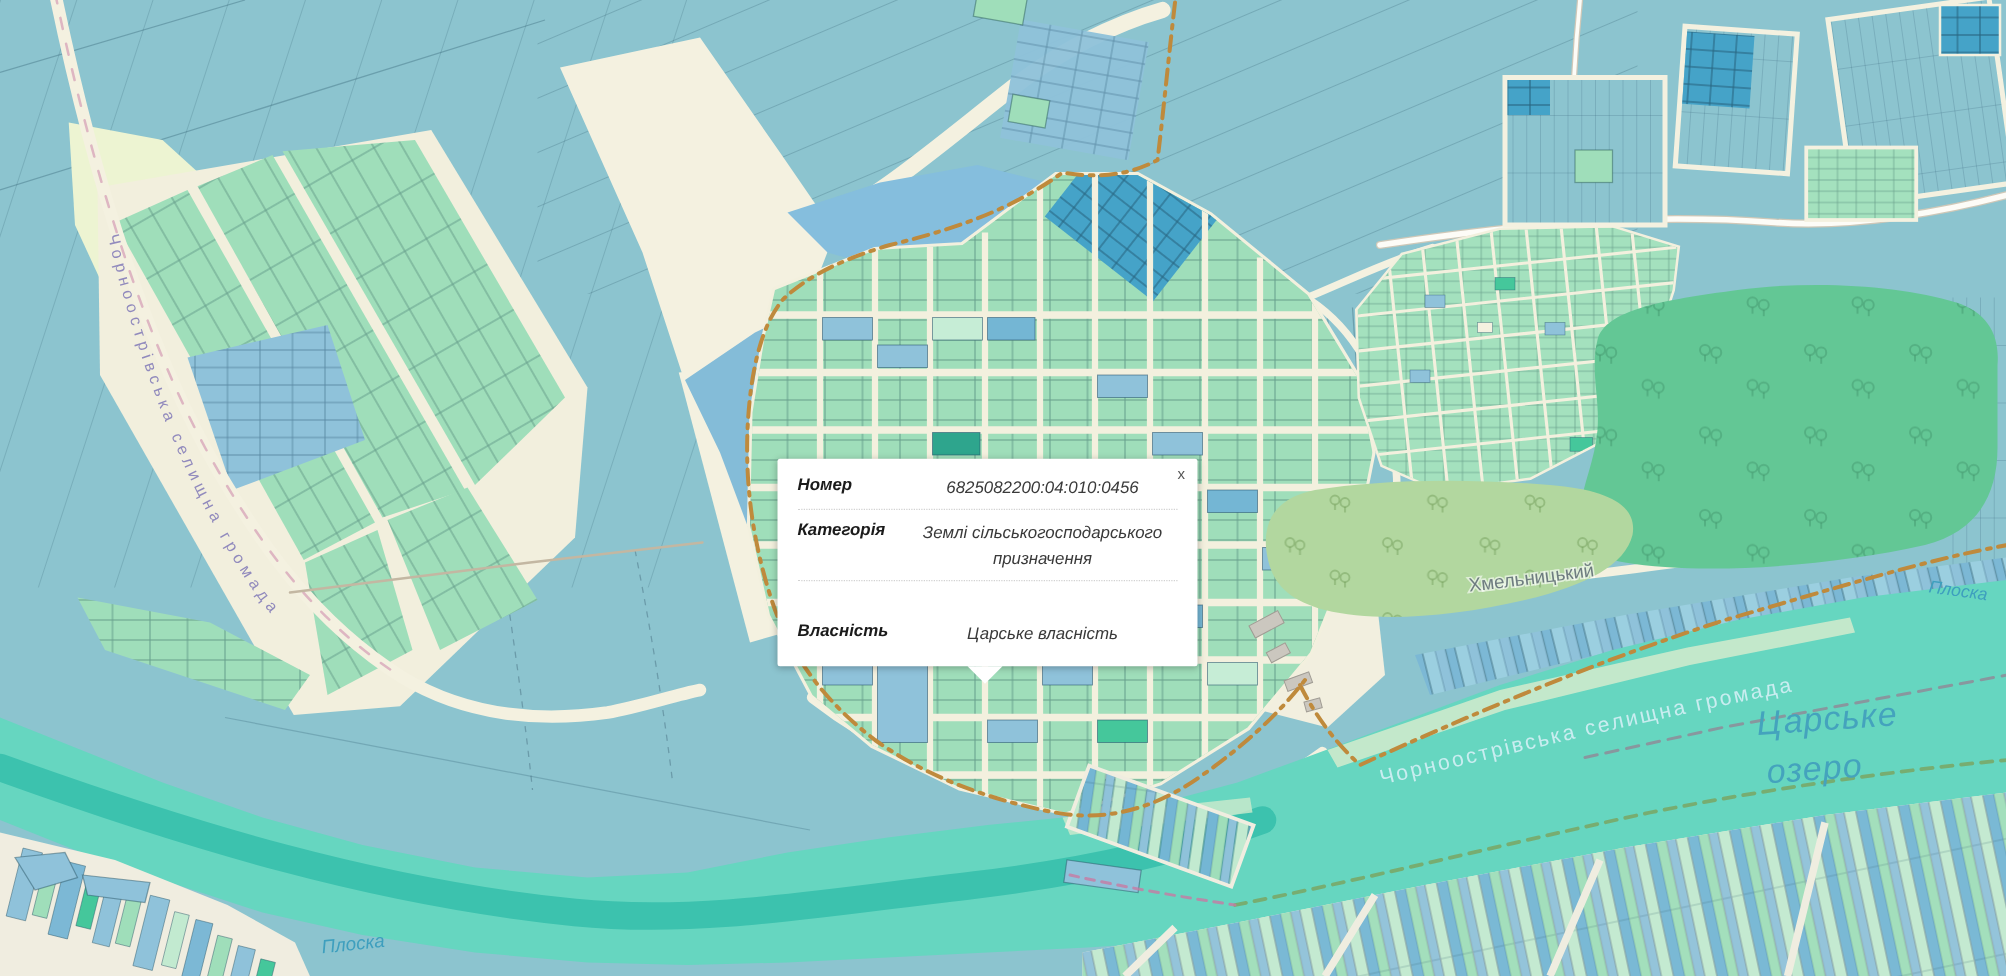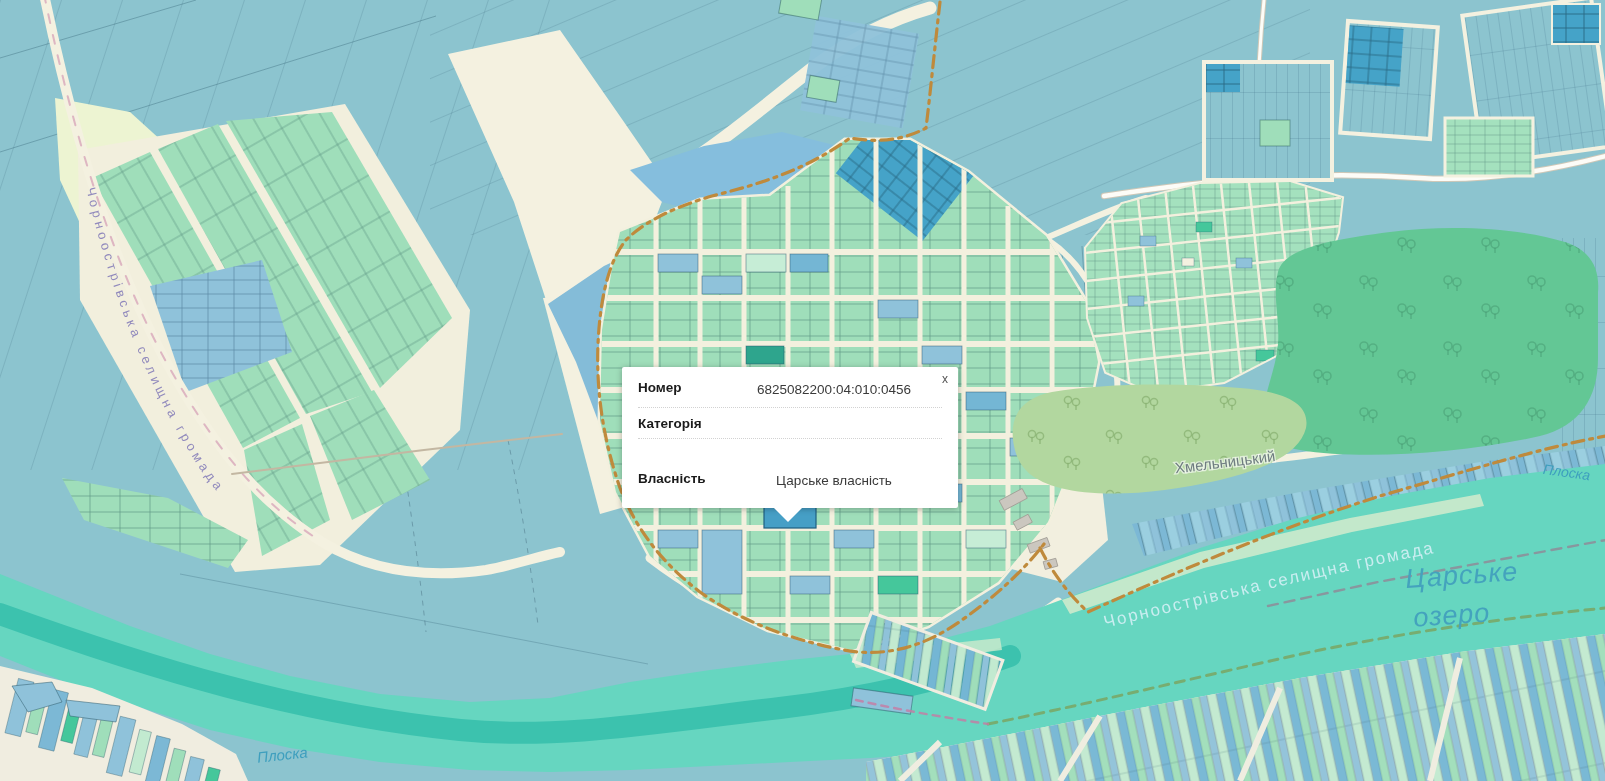--- a/index.html
+++ b/index.html
@@ -1,21 +1,21 @@
 <!DOCTYPE html>
 <html><head>
 <meta charset="utf-8">
 <style>
   html,body{margin:0;padding:0;background:#dfe6e8;font-family:"Liberation Sans",sans-serif;}
   .viewport{position:relative;width:1605px;height:781px;overflow:hidden;background:#8cc4cf;}
   svg{display:block;}
   .popup{position:absolute;left:622px;top:367px;width:336px;background:#ffffff;border-radius:2px;
          box-shadow:0 1px 6px rgba(0,0,0,.28);padding:5px 16px 9px;box-sizing:border-box;
          font-size:13.5px;color:#333;}
-  .popup-row{display:flex;padding:8px 0 7px;border-bottom:1px dotted #d2d2d2;}
+  .popup-row{display:flex;padding:8px 0 7px;border-bottom:1px dotted #d2d2d2;font-style:italic;}
   .popup-row.last{border-bottom:none;margin-top:24px;}
   .popup-label{width:88px;flex:none;font-weight:bold;color:#1b1b1b;}
   .popup-value{flex:1;color:#3a3a3a;line-height:1.5;text-align:center;}
   .popup-close{position:absolute;top:1px;right:4px;background:none;border:none;cursor:pointer;
                font-size:12px;color:#555;padding:4px 6px;font-family:"Liberation Sans",sans-serif;}
   .popup-arrow{position:absolute;top:100%;left:152px;width:0;height:0;
                border:14px solid transparent;border-top:14px solid #ffffff;border-bottom:none;}
   .lake-label{font-style:italic;letter-spacing:1px;}
   .water-label{font-style:italic;}
 </style>
@@ -304,20 +304,21 @@
 </svg>
 
 <div class="popup">
   <button class="popup-close">x</button>
   <div class="popup-row">
     <div class="popup-label">Номер</div>
     <div class="popup-value">6825082200:04:010:0456</div>
   </div>
   <div class="popup-row">
     <div class="popup-label">Категорія</div>
+    <div class="popup-value">Землі сільськогосподарського призначення</div>
   </div>
   <div class="popup-row last">
     <div class="popup-label">Власність</div>
     <div class="popup-value">Царське власність</div>
   </div>
   <div class="popup-arrow"></div>
 </div>
 
 </div>
 

